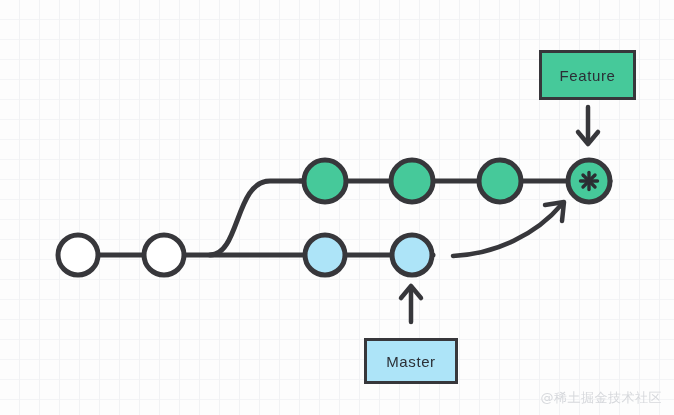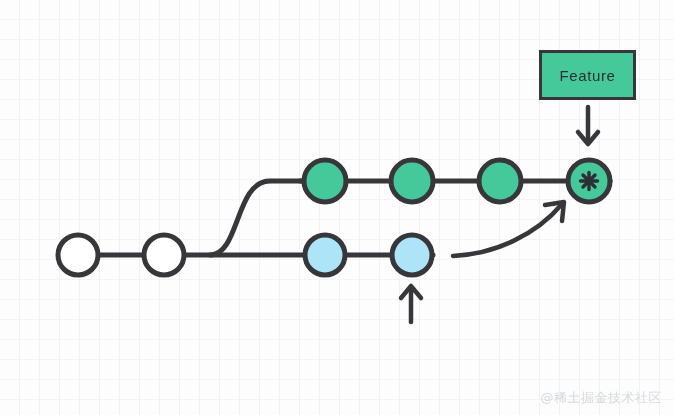--- a/index.html
+++ b/index.html
@@ -111,15 +111,18 @@
     <g>
       <path d="M 453 256 C 495 254, 536 235, 562 204" fill="none" stroke="#37373b" stroke-width="4.5" stroke-linecap="round"></path>
       <polyline points="545,205 564,202 562,221" fill="none" stroke="#37373b" stroke-width="4.5" stroke-linecap="round" stroke-linejoin="round"></polyline>
     </g>
   </svg>
 
   <div class="label-box" id="feature-label-box" style="background:#46c99a;">
     <span>Feature</span>
   </div>
 
+  <div class="label-box" id="master-label-box" style="background:#ade4f8;">
+    <span>Master</span>
+  </div>
 
   <div id="watermark">@稀土掘金技术社区</div>
 </div>
 
 </body></html>

